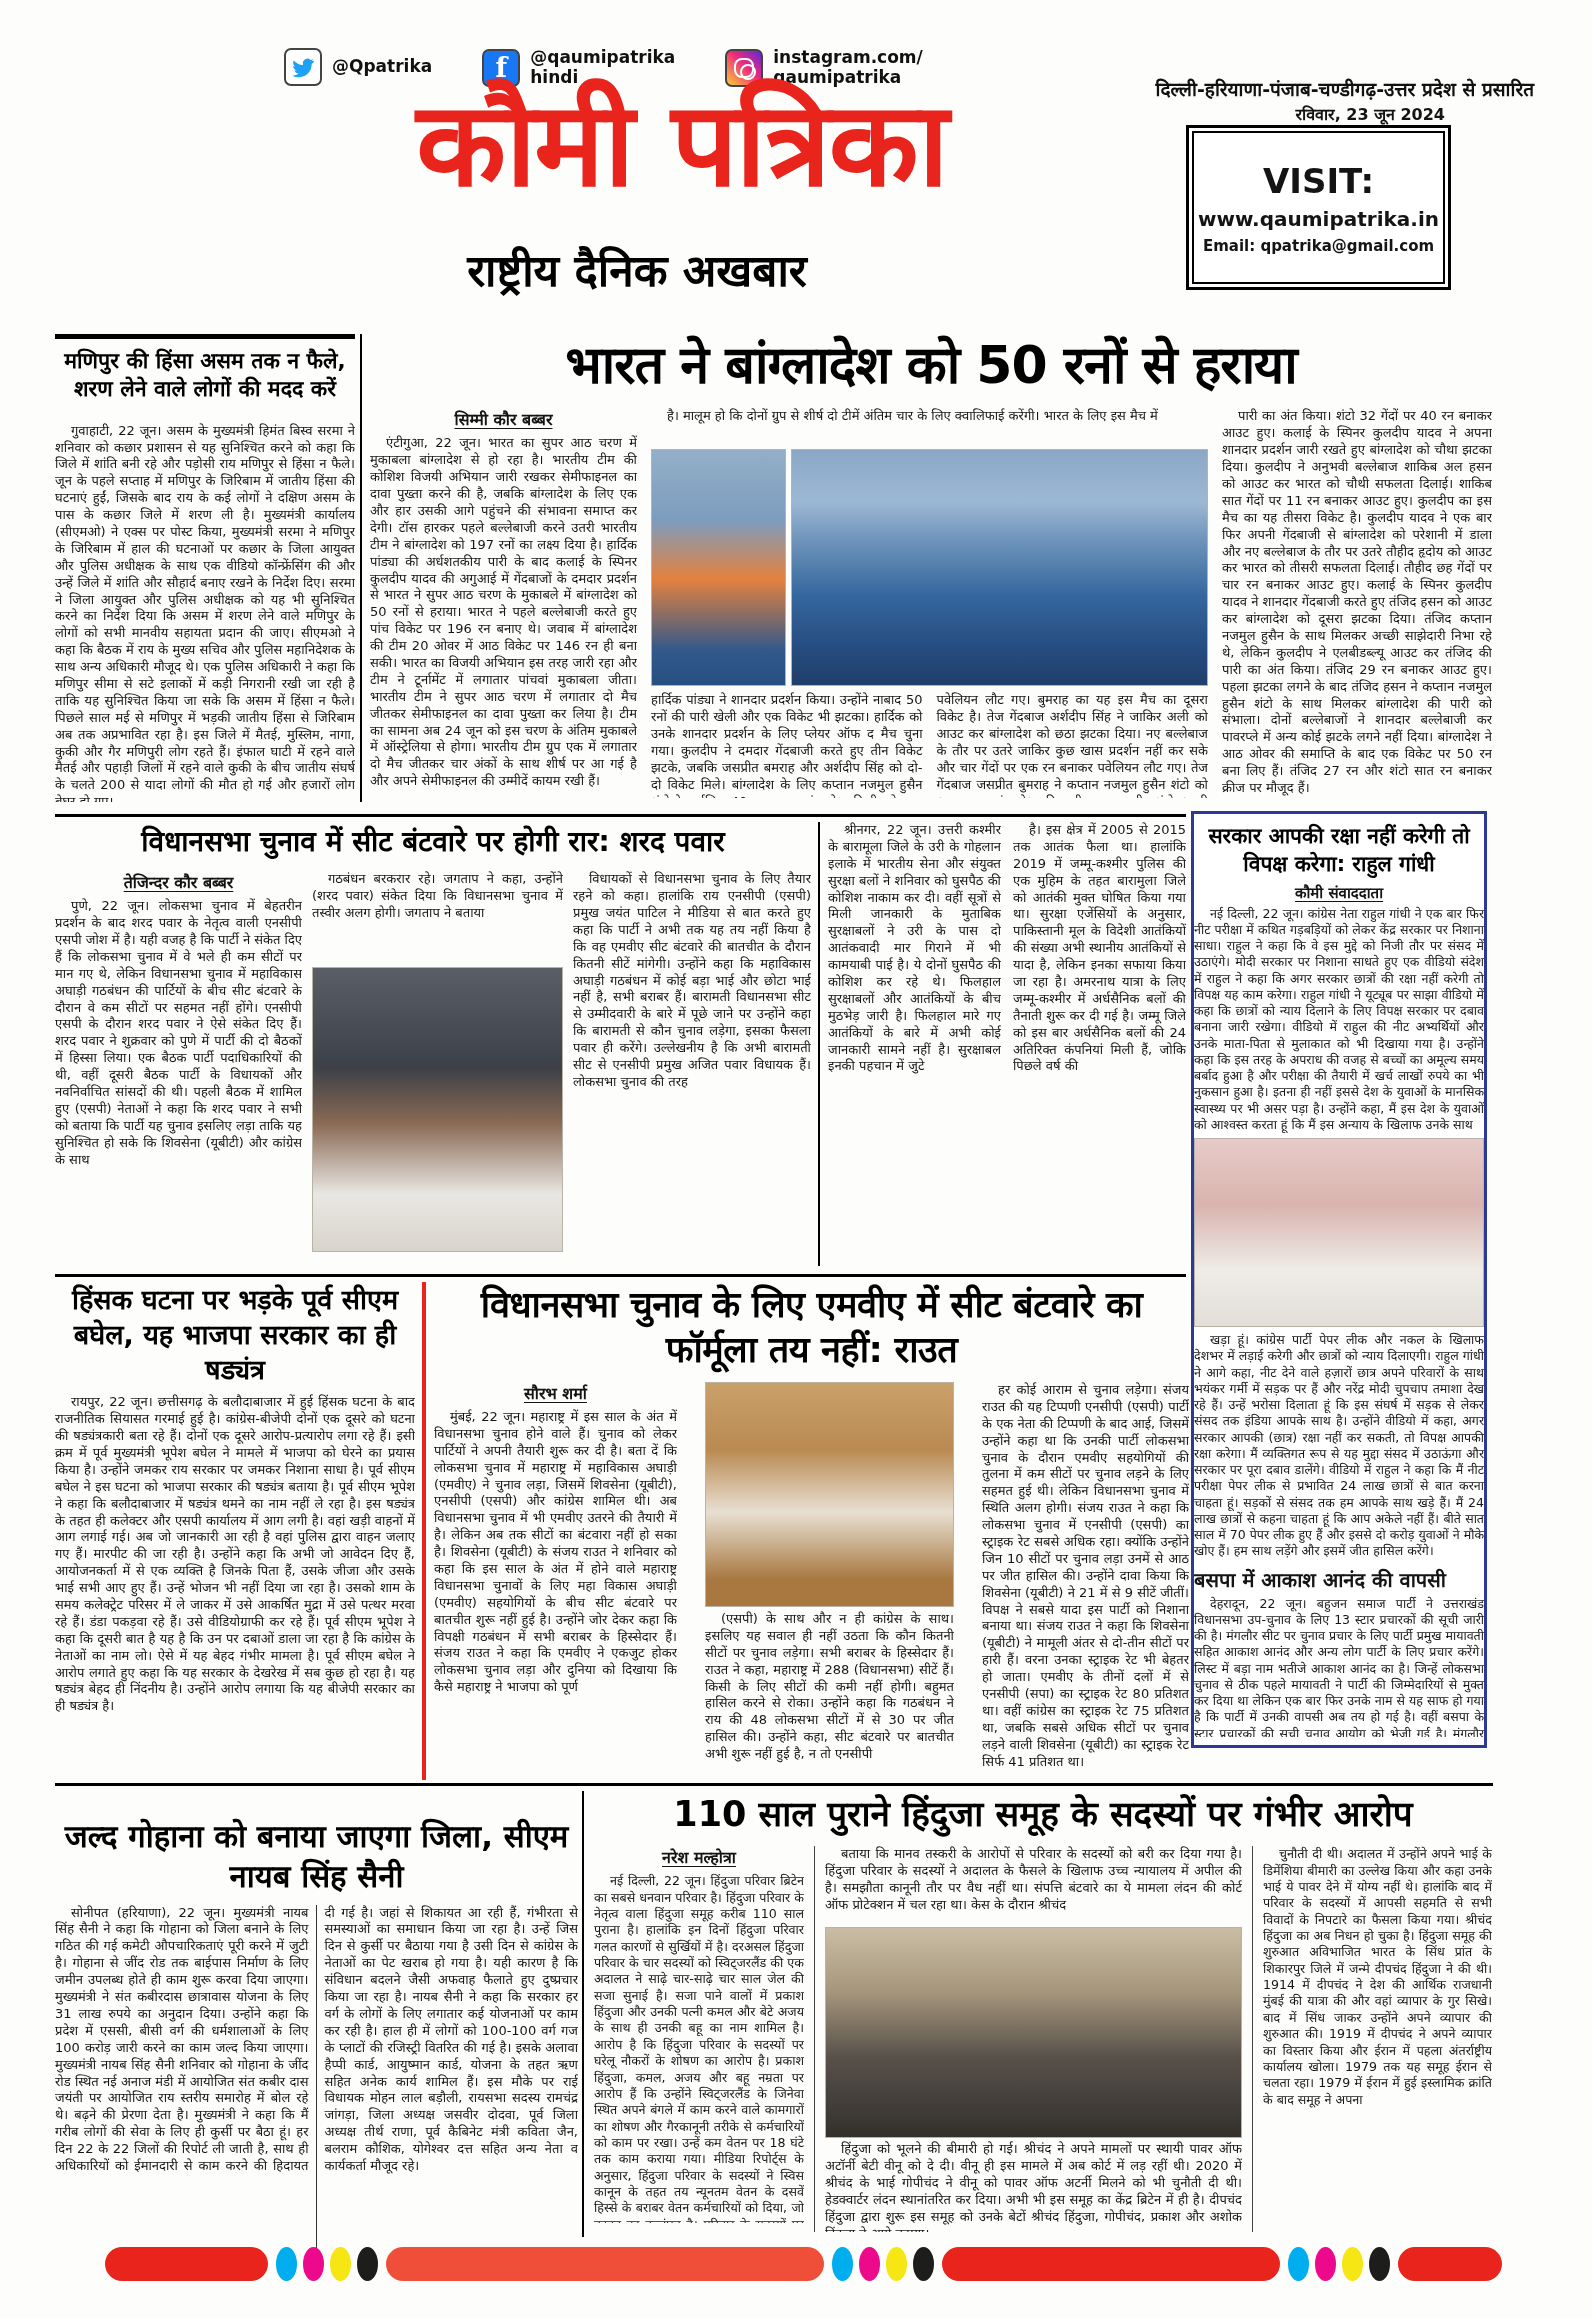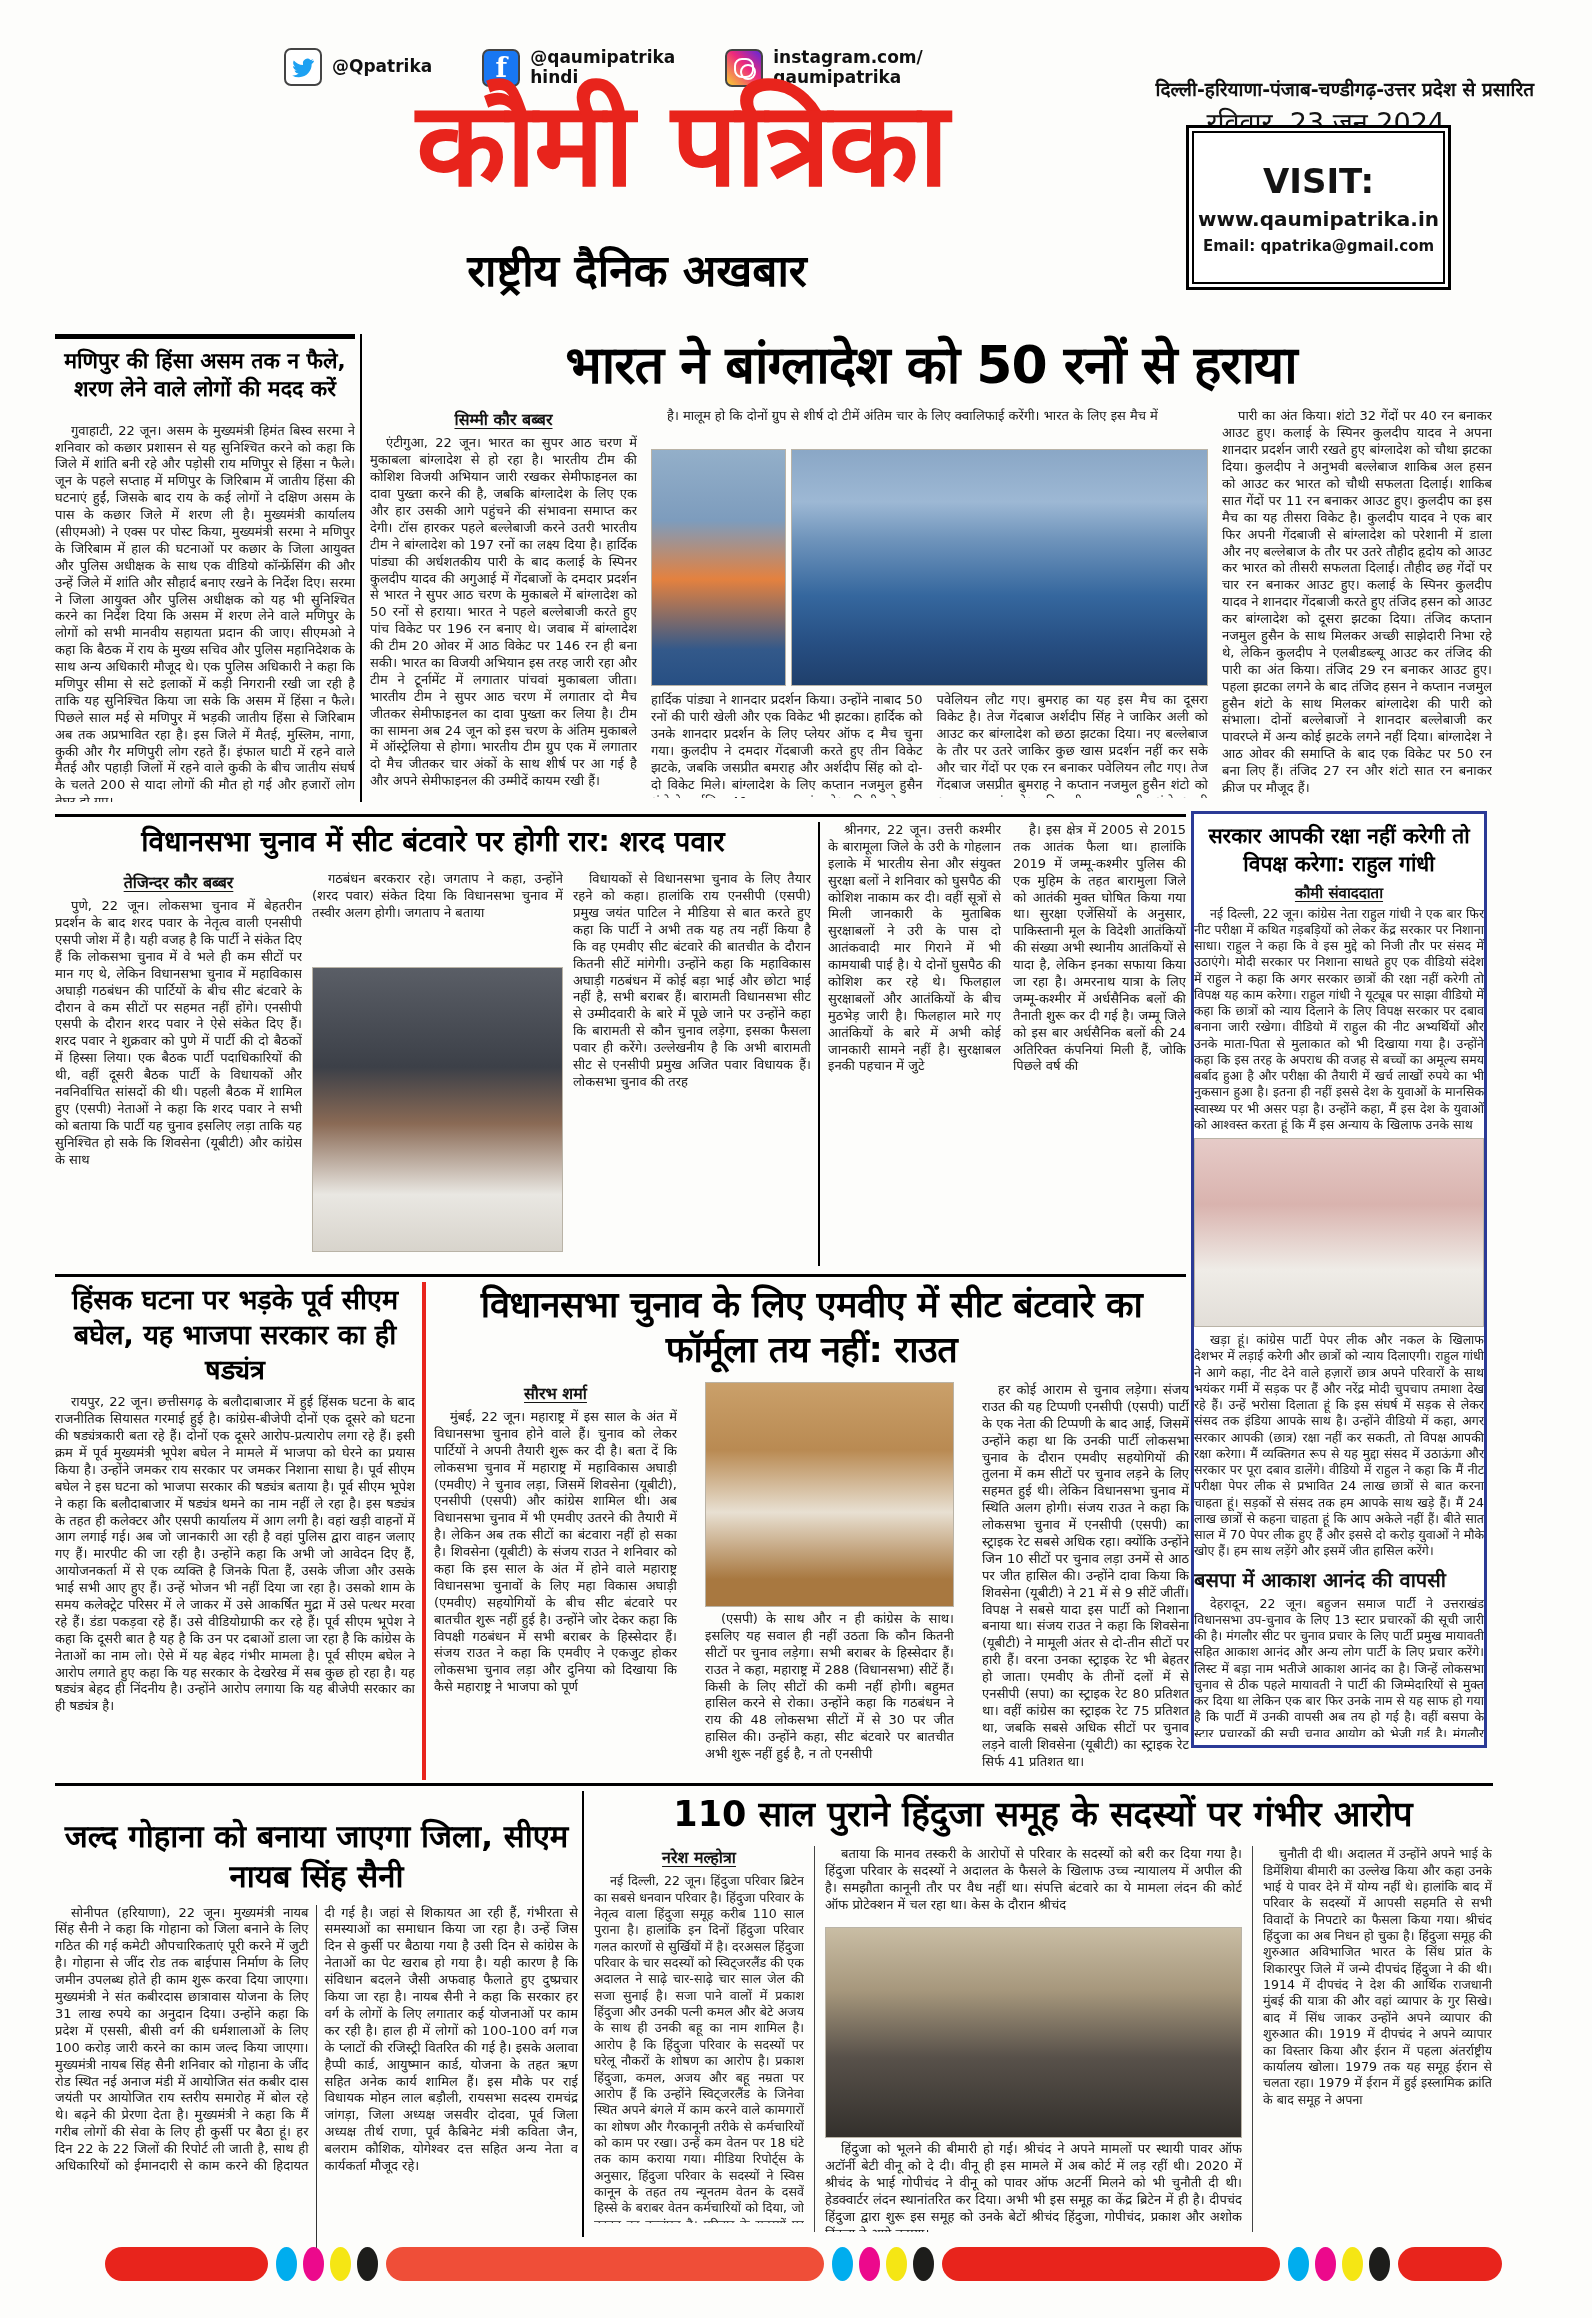--- a/index.html
+++ b/index.html
@@ -11,21 +11,21 @@
   .badge{display:flex;gap:10px;align-items:center}
   .badge .ic{width:38px;height:38px;border-radius:7px;border:2px solid #444;display:flex;align-items:center;justify-content:center;flex:0 0 auto}
   .ic-tw{background:#fff}
   .ic-tw svg{width:26px;height:26px}
   .ic-fb{background:#1877f2;color:#fff;font-weight:bold;font-size:27px;font-family:"DejaVu Serif","Liberation Serif",serif}
   .ic-ig{background:linear-gradient(45deg,#f9ce34,#ee2a7b 55%,#6228d7);position:relative}
   .ic-ig::before{content:"";position:absolute;inset:7px;border:2.5px solid #fff;border-radius:8px}
   .ic-ig::after{content:"";position:absolute;left:13px;top:13px;width:12px;height:12px;border:2.5px solid #fff;border-radius:50%}
   .badge .lbl{font-weight:bold;font-size:17px;line-height:1.15;color:#111;white-space:pre-line}
   .region-line{position:absolute;right:58px;top:76px;font-size:19px;font-weight:bold;color:#111}
-  .date-line{position:absolute;right:147px;top:103px;font-size:27px;font-weight:normal}
+  .date-line{position:absolute;right:147px;top:103px;font-size:16px;font-weight:bold}
   .masthead{position:absolute;left:204px;top:78px;width:955px;text-align:center;font-size:117px;line-height:1.15;font-weight:800;color:#e8241c;letter-spacing:-2px;white-space:nowrap}
   .tagline{position:absolute;left:234px;top:239px;width:806px;text-align:center;font-size:44px;font-weight:800;color:#000}
   .visit-box{position:absolute;left:1186px;top:125px;width:265px;height:165px;border:3px solid #000;box-shadow:inset 0 0 0 3px #fff,inset 0 0 0 5px #000;display:flex;flex-direction:column;align-items:center;justify-content:center;gap:6px;text-align:center;background:#fff}
   .visit-box .v1{font-size:34px;font-weight:700}
   .visit-box .v2{font-size:20px;font-weight:800}
   .visit-box .v3{font-size:15px;font-weight:bold}
   .rni-box{position:absolute;left:105px;top:297px;width:1369px;height:34px;border:2.5px solid #000;font-size:13px;font-weight:bold;line-height:29px;padding:0 10px;white-space:nowrap;overflow:hidden;background:#fff}
   
   .bt{font-size:13px;line-height:1.3;text-align:justify;color:#161616;overflow:hidden;text-indent:16px}
   .byline{font-weight:800;text-align:center;text-decoration:underline;text-underline-offset:3px;font-size:16px;margin-bottom:5px}

